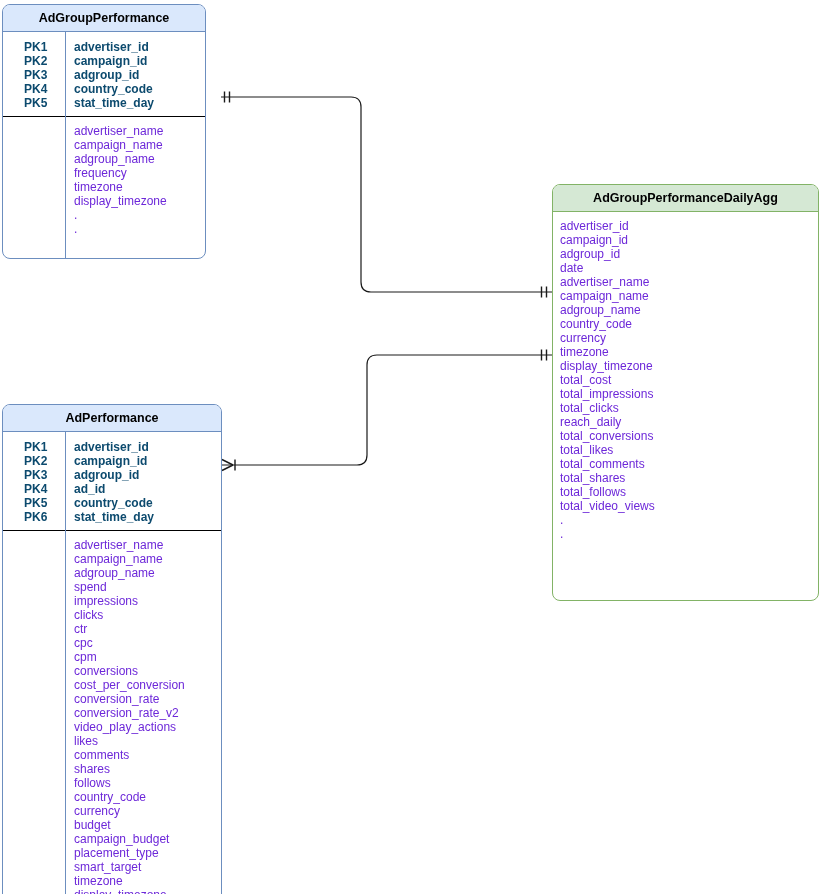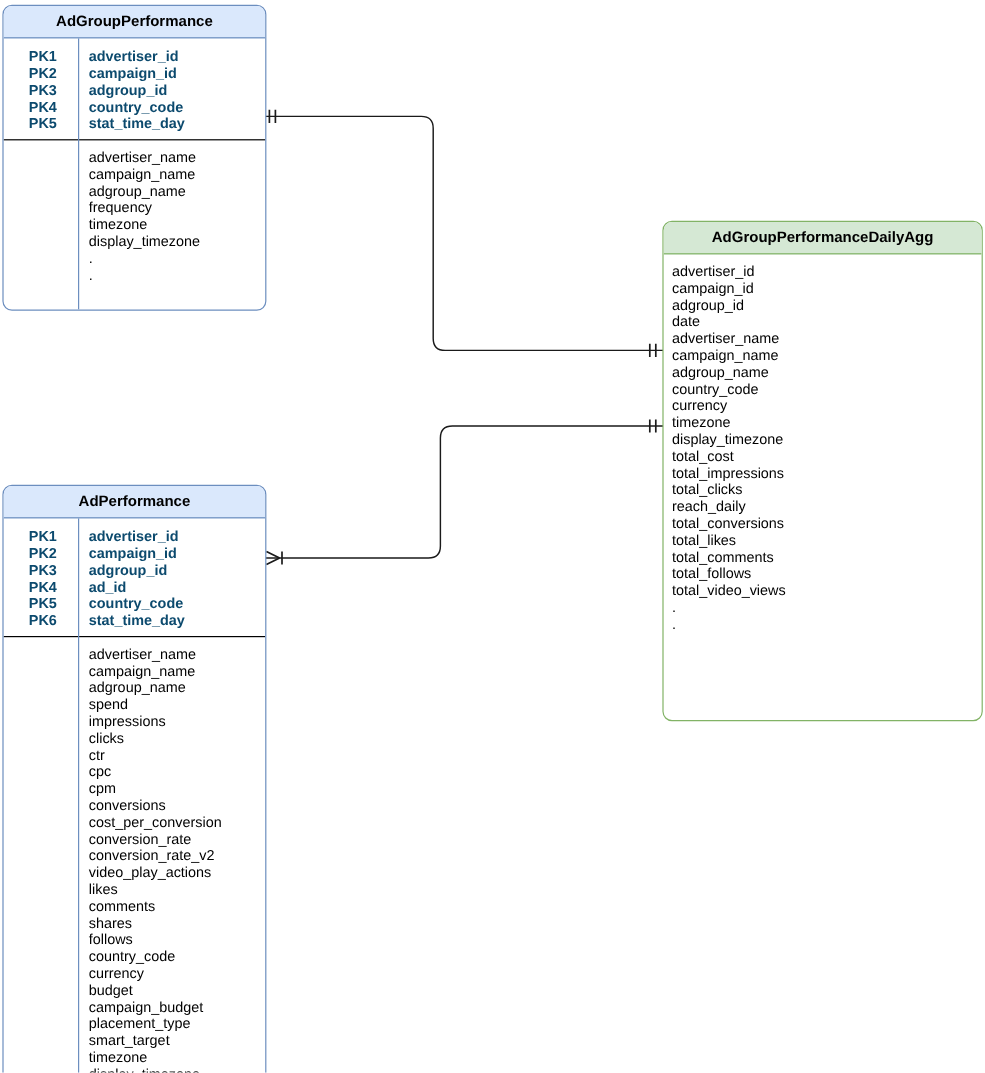--- a/index.html
+++ b/index.html
@@ -71,21 +71,21 @@
     white-space: nowrap;
   }
   .pk-key  { width: 62px; box-sizing: border-box; padding-left: 21px; }
   .pk-name { padding-left: 9px; }
 
   .fields-section { padding: 7px 0 5px 0; }
   .field-row {
     height: 14px;
     line-height: 14px;
     font-size: 12px;
-    color: #000000;
+    color: #6d28d9;
     white-space: nowrap;
   }
   .blue  .field-row { padding-left: 71px; }
   .green .field-row { padding-left: 7px; }
 
   .conn { stroke: #1a1a1a; stroke-width: 1.2; fill: none; }
   .mark { stroke: #1a1a1a; stroke-width: 1.4; fill: none; }
 </style>
 </head>
 <body>
@@ -100,21 +100,21 @@
       <path class="mark" d="M 541.5 286.5 V 297.5 M 546.5 286.5 V 297.5"></path>
     </g>
 
     <g>
       <path class="conn" d="M 221 465 H 357 Q 367 465 367 455 V 365 Q 367 355 377 355 H 553"></path>
       <path class="mark" d="M 233 465 L 222 459.5 M 233 465 L 222 470.5 M 235 459.5 V 470.5"></path>
       <path class="mark" d="M 541.5 349.5 V 360.5 M 546.5 349.5 V 360.5"></path>
     </g>
   </svg>
 
-  <div class="entity blue" style="left:2px; top:4px; width:220px; height:255px;">
+  <div class="entity blue" style="left:2px; top:4px; width:204px; height:255px;">
     <div class="entity-header">AdGroupPerformance</div>
     <div class="entity-body">
       <div class="vdiv"></div>
       <div class="pk-section">
           <div class="pk-row">
             <span class="pk-key">PK1</span>
             <span class="pk-name">advertiser_id</span>
           </div>
           <div class="pk-row">
             <span class="pk-key">PK2</span>
@@ -226,20 +226,21 @@
           <div class="field-row">currency</div>
           <div class="field-row">timezone</div>
           <div class="field-row">display_timezone</div>
           <div class="field-row">total_cost</div>
           <div class="field-row">total_impressions</div>
           <div class="field-row">total_clicks</div>
           <div class="field-row">reach_daily</div>
           <div class="field-row">total_conversions</div>
           <div class="field-row">total_likes</div>
           <div class="field-row">total_comments</div>
+          <div class="field-row">total_shares</div>
           <div class="field-row">total_follows</div>
           <div class="field-row">total_video_views</div>
           <div class="field-row">.</div>
           <div class="field-row">.</div>
         </div>
     </div>
   </div>
 
 </div>
 

